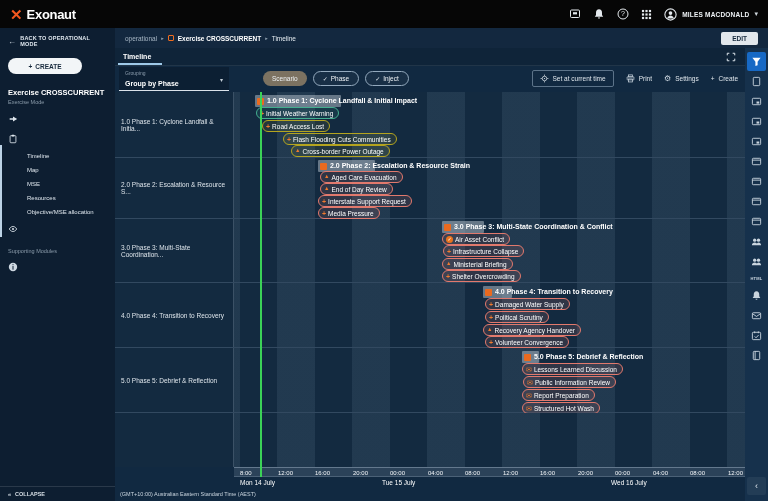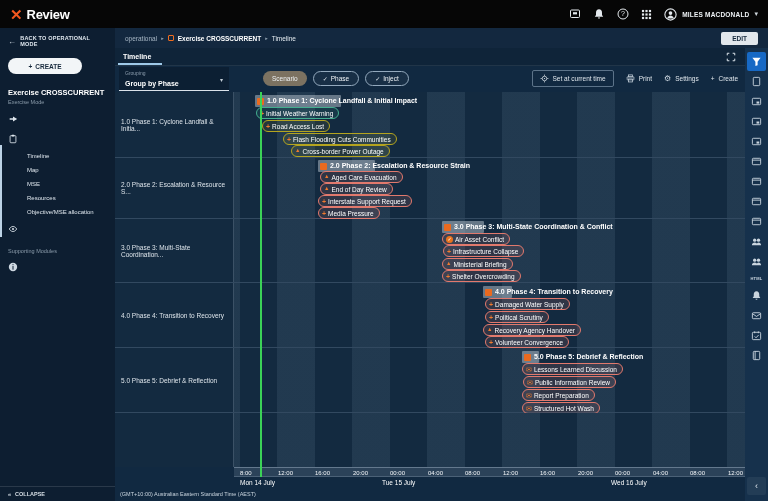--- a/index.html
+++ b/index.html
@@ -123,21 +123,21 @@
   .rail-collapse { margin-top:auto; margin-bottom:6px; width:19px; height:18px; display:flex;
     align-items:center; justify-content:center; color:#dfe7ee; font-size:9px; cursor:pointer;
     background:rgba(255,255,255,0.06); border-radius:2px; }
 </style>
 </head>
 <body>
 
 <div class="topbar">
   <div class="logo">
     <span class="logo-x">✕</span>
-    <span class="logo-text">Review</span>
+    <span class="logo-text">Exonaut</span>
   </div>
   <div class="topbar-right">
     <span class="tb-ic">
       <svg width="12" height="12" viewBox="0 0 12 12" fill="none" stroke="#e4e9ed" stroke-width="1">
           <rect x="1.5" y="2" width="9" height="7.5" rx="1"></rect>
           <rect x="4" y="4.2" width="4" height="2.2" fill="#e4e9ed" stroke="none"></rect>
         </svg>
     </span>
     <span class="tb-ic">
       <svg width="12" height="12" viewBox="0 0 12 12">

